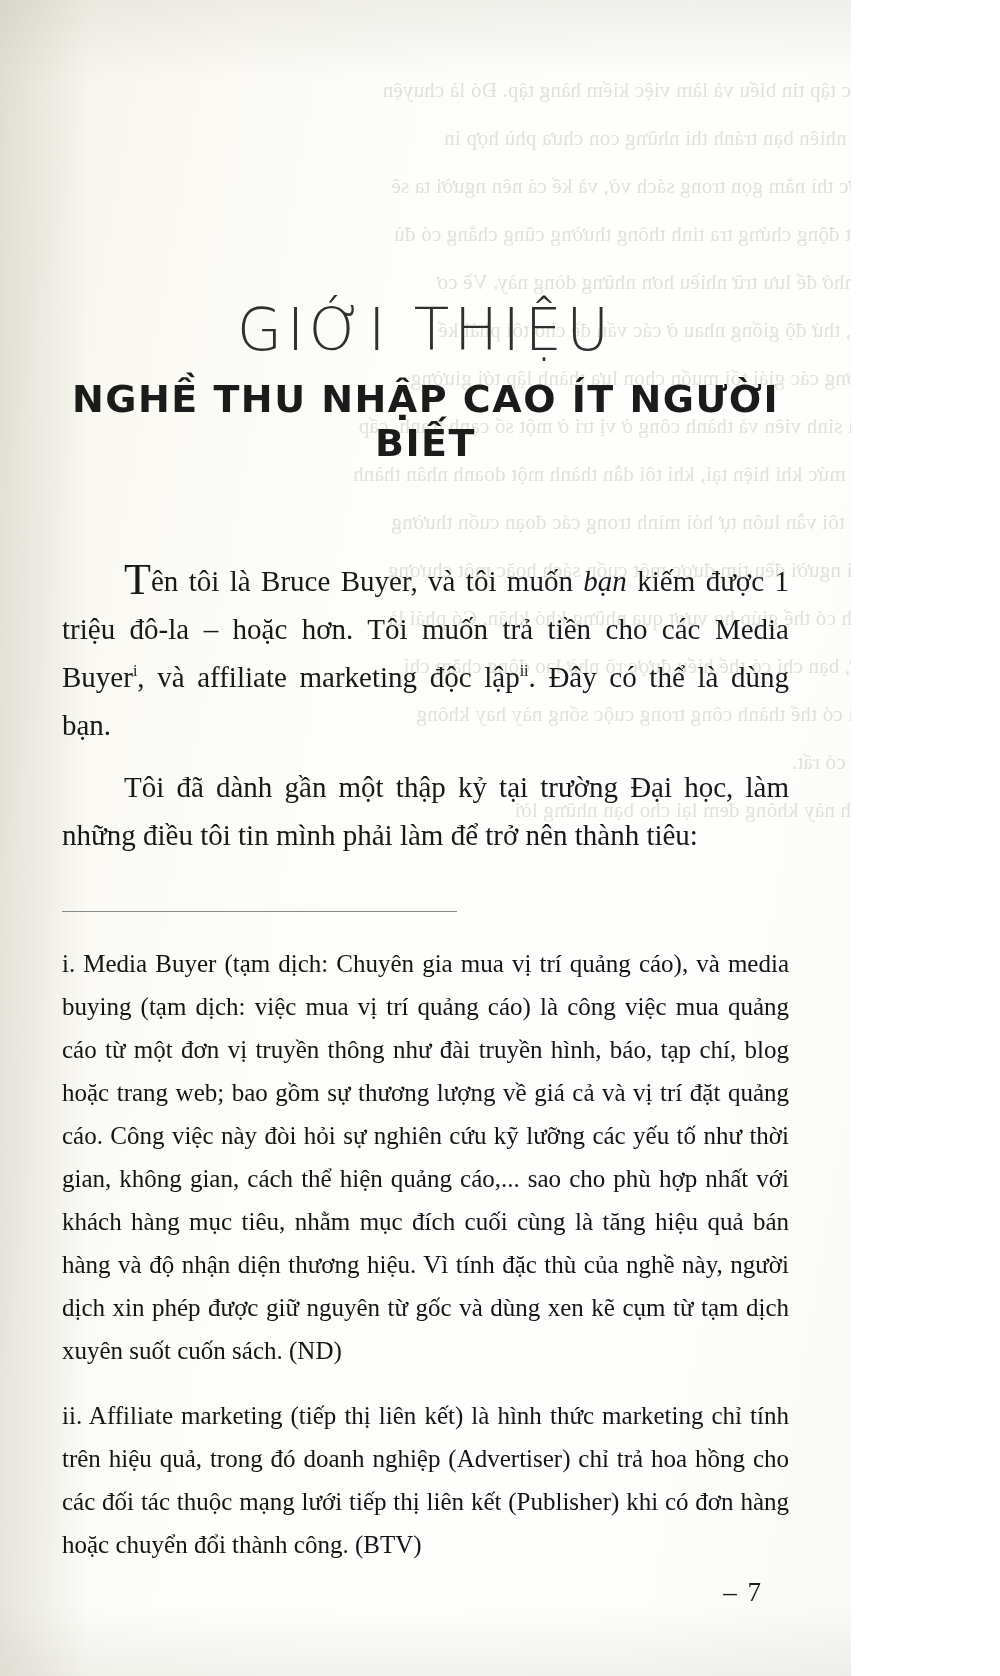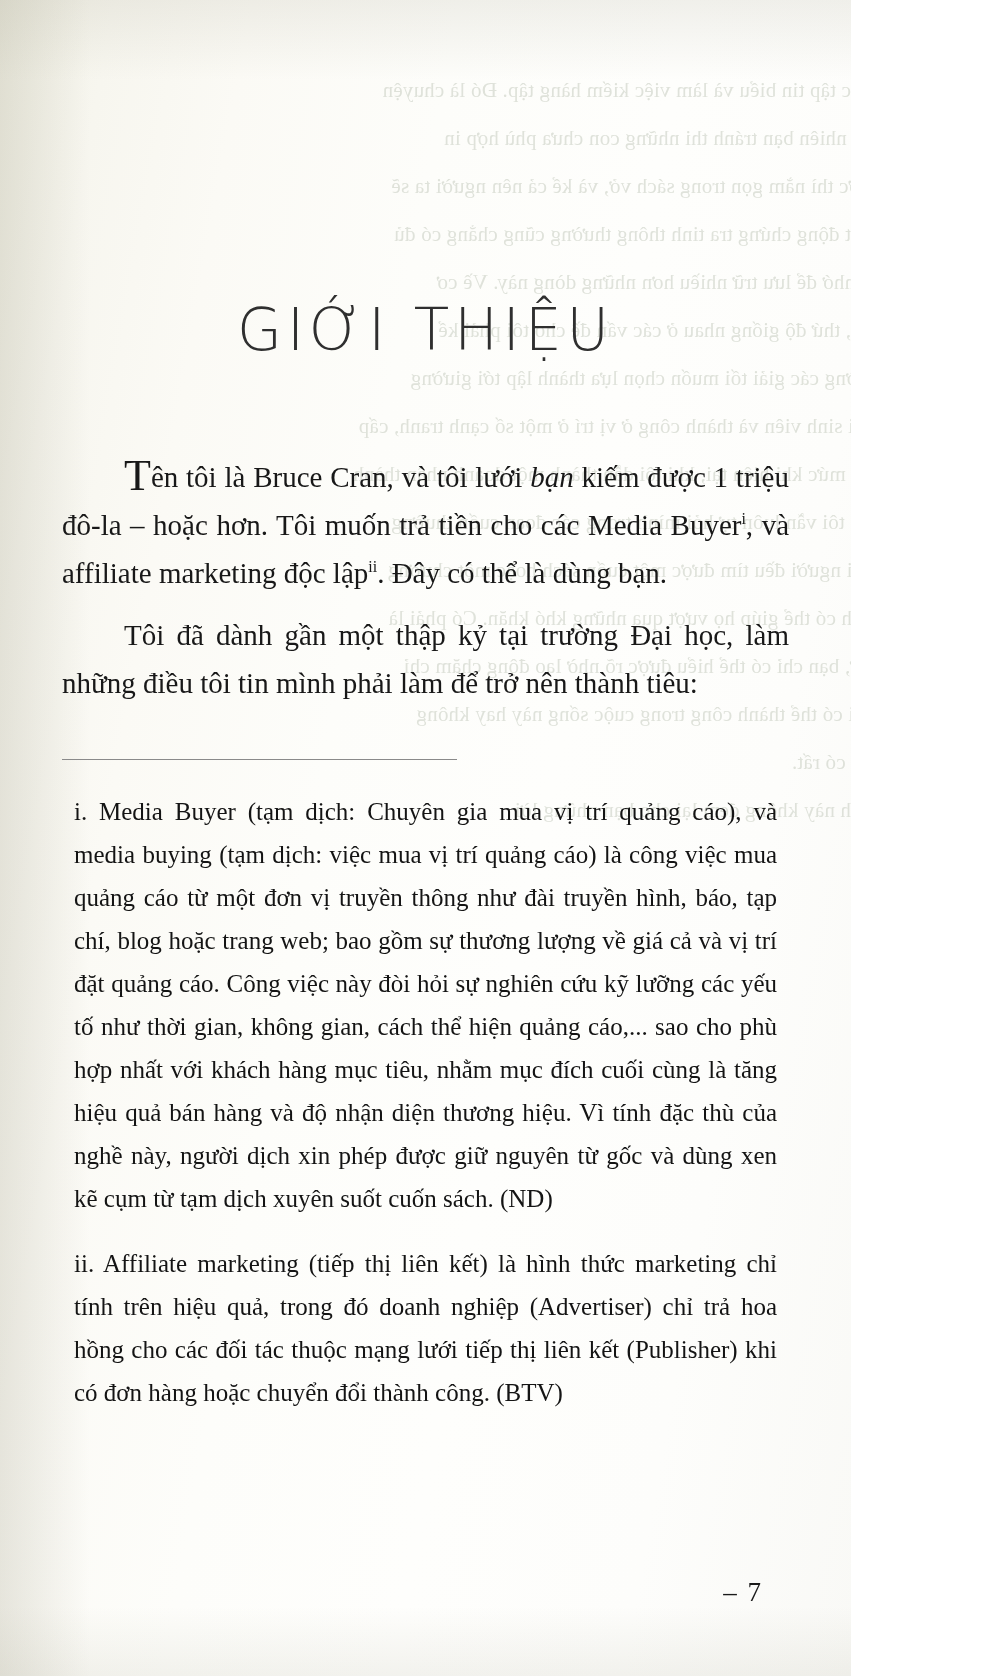--- a/index.html
+++ b/index.html
@@ -131,21 +131,21 @@
   }
 
   .footnotes {
     margin-top: 30px;
     font-size: 25px;
     line-height: 43px;
     text-align: justify;
     color: #141414;
   }
   .footnotes p {
-    margin: 12px;
+    margin: 0;
   }
   .footnotes p + p {
     margin-top: 22px;
   }
 
   .page-number {
     position: absolute;
     right: 88px;
     bottom: 68px;
     z-index: 3;
@@ -175,24 +175,25 @@
     <p class="bt-small">chữ, bạn chỉ có thể hiểu được rõ nhờ lao động chăm chỉ</p>
     <p class="bt-small">mới có thể thành công trong cuộc sống này hay không</p>
     <p class="bt-small">này có rất.</p>
     <p class="bt-small">Sách này không đem lại cho bạn những lời</p>
   </div>
 
   <div class="content">
 
     <div class="heading-block">
       <div class="title-main">GIỚI THIỆU</div>
+      <div class="title-sub">NGHỀ THU NHẬP CAO ÍT NGƯỜI BIẾT</div>
     </div>
 
     <div class="body-block">
-      <p><span class="dropcap">T</span><span>ên tôi là Bruce Cran, và tôi lưới </span><span class="ital">bạn</span><span> kiếm được 1 triệu đô-la – hoặc hơn. Tôi muốn trả tiền cho các Media Buyer</span><sup>i</sup><span>, và affiliate marketing độc lập</span><sup>ii</sup><span>. Đây có thể là dùng bạn.</span></p>
+      <p><span class="dropcap">T</span><span>ên tôi là Bruce Buyer, và tôi muốn </span><span class="ital">bạn</span><span> kiếm được 1 triệu đô-la – hoặc hơn. Tôi muốn trả tiền cho các Media Buyer</span><sup>i</sup><span>, và affiliate marketing độc lập</span><sup>ii</sup><span>. Đây có thể là dùng bạn.</span></p>
       <p>Tôi đã dành gần một thập kỷ tại trường Đại học, làm những điều tôi tin mình phải làm để trở nên thành tiêu:</p>
     </div>
 
     <div class="footnote-rule"></div>
 
     <div class="footnotes">
       <p>i. Media Buyer (tạm dịch: Chuyên gia mua vị trí quảng cáo), và media buying (tạm dịch: việc mua vị trí quảng cáo) là công việc mua quảng cáo từ một đơn vị truyền thông như đài truyền hình, báo, tạp chí, blog hoặc trang web; bao gồm sự thương lượng về giá cả và vị trí đặt quảng cáo. Công việc này đòi hỏi sự nghiên cứu kỹ lưỡng các yếu tố như thời gian, không gian, cách thể hiện quảng cáo,... sao cho phù hợp nhất với khách hàng mục tiêu, nhằm mục đích cuối cùng là tăng hiệu quả bán hàng và độ nhận diện thương hiệu. Vì tính đặc thù của nghề này, người dịch xin phép được giữ nguyên từ gốc và dùng xen kẽ cụm từ tạm dịch xuyên suốt cuốn sách. (ND)</p>
       <p>ii. Affiliate marketing (tiếp thị liên kết) là hình thức marketing chỉ tính trên hiệu quả, trong đó doanh nghiệp (Advertiser) chỉ trả hoa hồng cho các đối tác thuộc mạng lưới tiếp thị liên kết (Publisher) khi có đơn hàng hoặc chuyển đổi thành công. (BTV)</p>
     </div>
 

